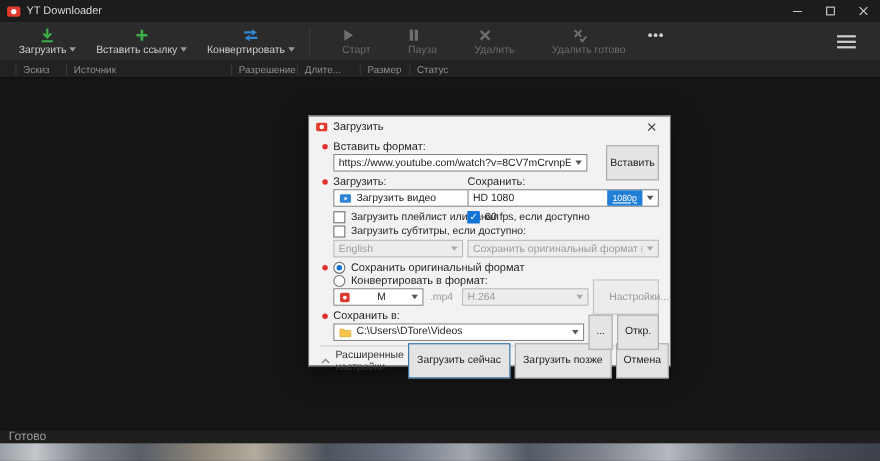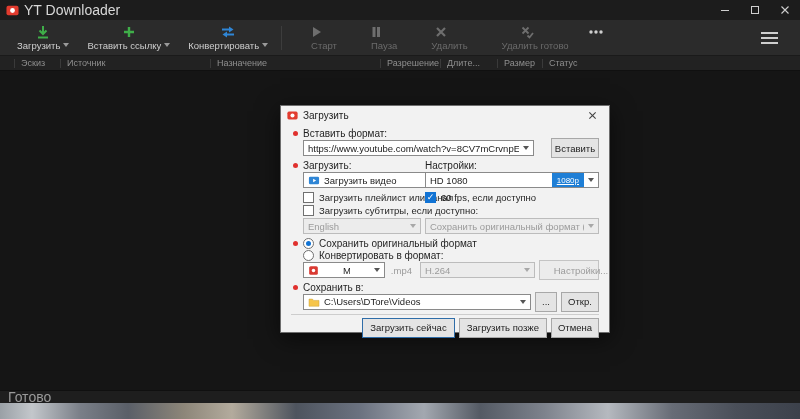--- a/index.html
+++ b/index.html
@@ -3,21 +3,21 @@
 <meta charset="utf-8">
 <style>
   * { box-sizing: border-box; margin: 0; padding: 0; }
   html,body { background:#333; }
   body { font-family: "Liberation Sans", "DejaVu Sans", sans-serif; }
   .window { position:relative; width:800px; height:419px; display:flex; flex-direction:column; overflow:hidden; background:#161616; user-select:none; }
 
   
   .titlebar { height:20px; background:#1c1c1c; display:flex; align-items:center; padding-left:6px; flex:none; }
   .appicon { width:13px; height:13px; margin-right:5px; display:inline-flex; }
-  .title { font-size:14px; color:#d8d8d8; }
+  .title { font-size:10px; color:#d8d8d8; }
   .wincontrols { margin-left:auto; display:flex; height:100%; }
   .wc { width:30px; height:100%; display:flex; align-items:center; justify-content:center; }
 
   
   .toolbar { height:36px; background:#2b2b2b; display:flex; align-items:center; padding:0 8px; flex:none; border-bottom:1px solid #1a1a1a; }
   .tbtn { display:flex; flex-direction:column; align-items:center; justify-content:center; height:34px; padding:1px 9px; gap:1px; cursor:default; }
   .tbtn .tlabel { font-size:9.5px; color:#cfcfcf; display:flex; align-items:center; gap:3px; white-space:nowrap; }
   .tbtn.dis .tlabel { color:#6b6b6b;margin-left:16px; }
   .caret-dn { width:0; height:0; border-left:3px solid transparent; border-right:3px solid transparent; border-top:4px solid #9a9a9a; display:inline-block; }
   .tsep { width:1px; height:24px; background:#3d3d3d; margin:0 4px; }
@@ -25,21 +25,21 @@
   .hamburger i { display:block; width:17px; height:2px; background:#cfcfcf; }
 
   
   .cols { height:15px; background:#222; display:flex; align-items:center; font-size:9px; color:#8f8f8f; padding-left:14px; flex:none; border-bottom:1px solid #101010; }
   .col { border-left:1px solid #3a3a3a; padding-left:6px; height:9px; line-height:9px; white-space:nowrap; overflow:hidden; }
   .c1{width:46px} .c2{width:150px} .c3{width:170px} .c4{width:60px} .c5{width:57px} .c6{width:45px} .c7{flex:1}
 
   .content { flex:1; background:#151515; }
 
   
-  .statusbar { height:13px; background:#1e1e1e; display:flex; align-items:center; padding-left:8px; font-size:14px; color:#9a9a9a; flex:none; border-top:1px solid #101010; }
+  .statusbar { height:13px; background:#1e1e1e; display:flex; align-items:center; padding-left:8px; font-size:11px; color:#9a9a9a; flex:none; border-top:1px solid #101010; }
   .strip { height:16px; flex:none;
     background:linear-gradient(90deg,#9aa0a6 0%,#c3c7cb 4%,#7a7f88 10%,#5a5f68 16%,#8d8679 23%,#b3ab9d 29%,#4e545e 37%,#6b7280 45%,#a3a8b0 53%,#545a64 60%,#7d828c 68%,#b5b9bf 76%,#676c76 84%,#4a4f59 92%,#3c414b 100%);
   }
 
   
   .dlg { position:absolute; left:280px; top:105px; width:330px; height:228px; background:#f2f2f2; border:1px solid #6e6e6e; box-shadow:0 6px 22px rgba(0,0,0,.55); z-index:10; color:#1f1f1f; }
   .dlg-title { height:18px; display:flex; align-items:center; padding:0 5px 0 6px; }
   .dlg-title .dtxt { font-size:10px; color:#222; margin-left:5px; }
   .dlg-close { margin-left:auto; width:24px; height:16px; display:flex; align-items:center; justify-content:center; }
   .dlg-body { padding:3px 10px 6px; position:relative; font-size:10px; }
@@ -52,21 +52,21 @@
 
   .combo { display:flex; align-items:center; gap:4px; background:#fff; border:1px solid #8a8a8a; height:16px; padding:0 4px; font-size:9.5px; color:#222; white-space:nowrap; overflow:hidden; }
   .combo .ctext { overflow:hidden; white-space:nowrap; flex:1; }
   .combo .caret { width:0; height:0; border-left:3px solid transparent; border-right:3px solid transparent; border-top:4px solid #555; margin-left:auto; flex:none; }
   .combo.dis { background:#ececec; border-color:#bcbcbc; color:#9b9b9b; }
   .combo.dis .caret { border-top-color:#a8a8a8; }
   .grow { flex:1; }
 
   .badge { background:#1f7fd6; color:#fff; font-size:8px; padding:14px 5px; border-radius:7px; margin-left:auto; flex:none;text-decoration:underline; }
 
-  .btn { background:#e4e4e4; border:1px solid #a8a8a8; height:20px; font-size:9.5px; color:#222; display:flex; align-items:center; justify-content:center; padding:0 7px; white-space:nowrap; }
+  .btn { background:#e4e4e4; border:1px solid #a8a8a8; height:32px; font-size:9.5px; color:#222; display:flex; align-items:center; justify-content:center; padding:0 7px; white-space:nowrap; }
   .btn.default { border:1px solid #2f6da8; }
   .btn.dis { color:#9b9b9b; background:#ececec; border-color:#c4c4c4; }
 
   .chk { width:11px; height:11px; border:1px solid #707070; background:#fff; flex:none; margin-right:5px; display:flex; align-items:center; justify-content:center; }
   .chk.on { background:#1173d4; border-color:#1173d4; color:#fff; font-size:9px; line-height:9px; }
   .radio { width:11px; height:11px; border:1px solid #707070; border-radius:50%; background:#fff; flex:none; margin-right:5px; position:relative; }
   .radio.on::after { content:""; position:absolute; left:2px; top:2px; width:5px; height:5px; border-radius:50%; background:#1173d4; }
 
   .sep { border-top:1px solid #cdcdcd; margin:4px 0 3px; }
   .footer { display:flex; align-items:center; gap:4px; height:19px; }
@@ -203,21 +203,20 @@
     <div class="hamburger">
         <i></i>
         <i></i>
         <i></i>
       </div>
   </div>
 
   <div class="cols">
     <span class="col c1">Эскиз</span>
     <span class="col c2">Источник</span>
-    <span class="col c3">Назначение</span>
     <span class="col c4">Разрешение</span>
     <span class="col c5">Длите...</span>
     <span class="col c6">Размер</span>
     <span class="col c7">Статус</span>
   </div>
 
   <div class="content"></div>
 
   <div class="statusbar">
     <span>Готово</span>
@@ -250,21 +249,21 @@
           <span class="ctext">https://www.youtube.com/watch?v=8CV7mCrvnpE</span>
             <i class="caret"></i>
         </div>
         <button class="btn" style="width:48px; flex:none;">Вставить</button>
       </div>
 
       <div class="row rh12">
           <i class="bullet"></i>
         <span class="lbl">Загрузить:</span>
         <div class="rcol">
-            <span class="lbl">Настройки:</span>
+            <span class="lbl">Сохранить:</span>
           </div>
       </div>
       <div class="row rh18">
         <div class="combo" style="width:138px;">
           <span>
               <svg width="12" height="11" viewBox="0 0 14 13">
                 <rect x="1" y="2" width="12" height="9" rx="1.5" fill="#2f86d6"></rect>
                 <path d="M6 4.5l3.5 2L6 8.5z" fill="#fff"></path>
               </svg>
             </span>
@@ -348,20 +347,28 @@
           <span class="ctext">C:\Users\DTore\Videos</span>
             <i class="caret"></i>
         </div>
         <button class="btn" style="width:22px; padding:0;">...</button>
         <button class="btn" style="width:38px;">Откр.</button>
       </div>
 
       <div class="sep"></div>
 
       <div class="footer">
+        <span class="advanced">
+          <span>
+              <svg width="10" height="8" viewBox="0 0 12 9">
+                <path d="M2 7l4-4 4 4" stroke="#888" stroke-width="1.6" fill="none"></path>
+              </svg>
+            </span>
+          <span>Расширенные настройки</span>
+        </span>
         <span class="btns">
           <button class="btn default">Загрузить сейчас</button>
           <button class="btn">Загрузить позже</button>
           <button class="btn" style="width:48px;">Отмена</button>
         </span>
       </div>
 
     </div>
   </div>
 

